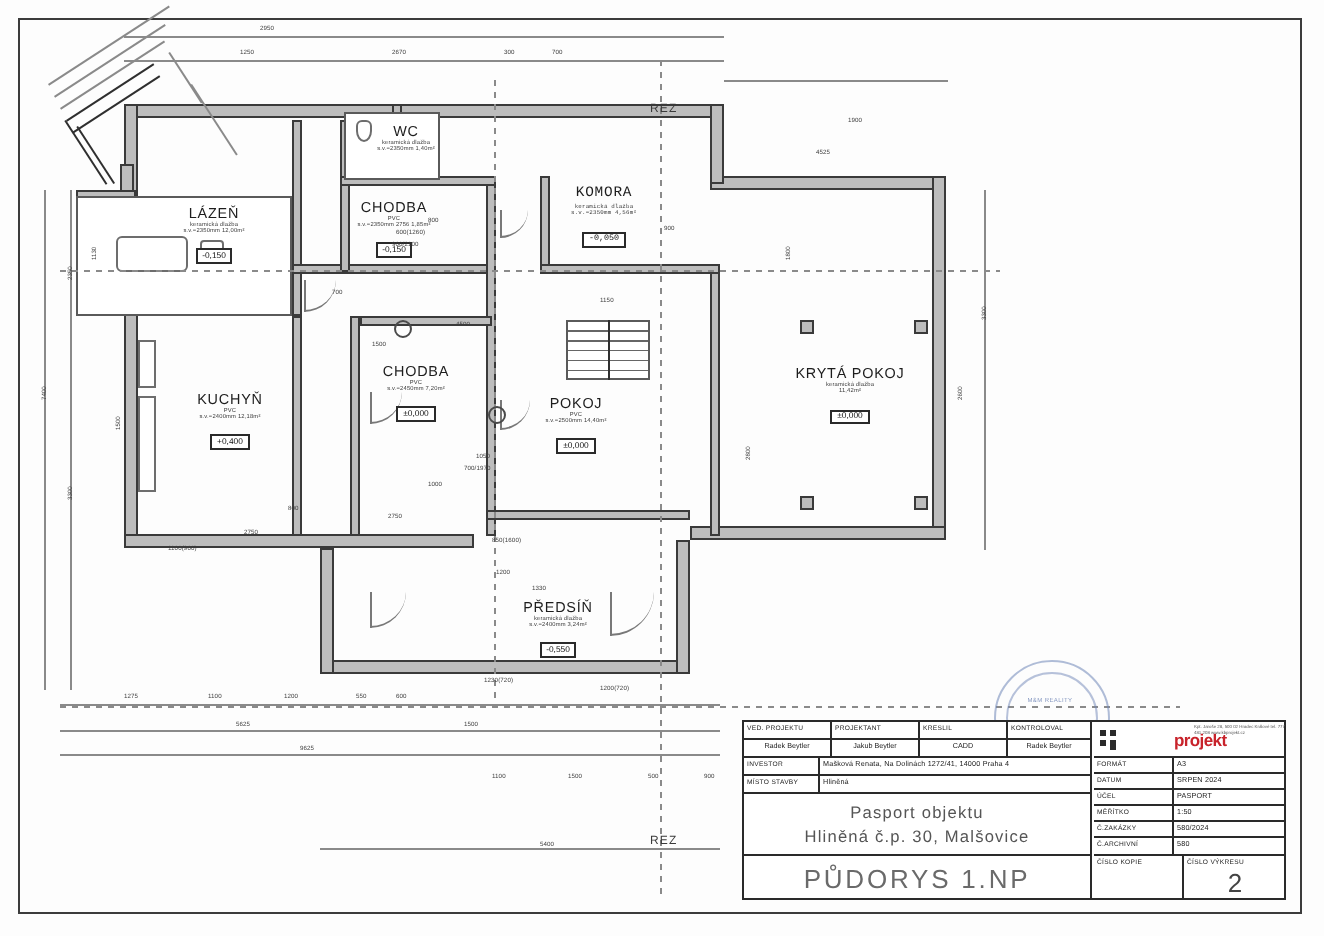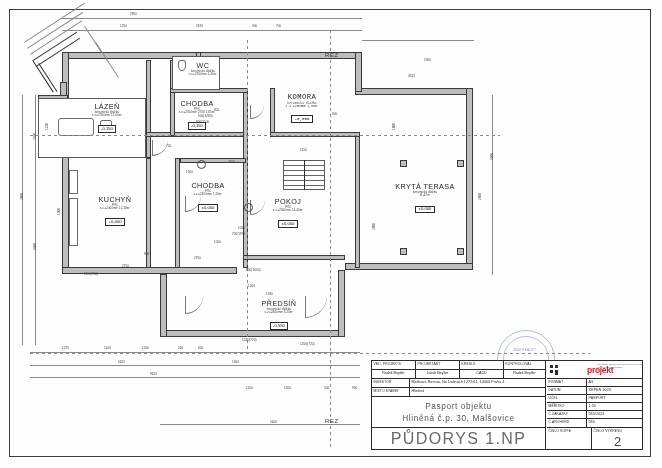--- a/index.html
+++ b/index.html
@@ -25,21 +25,21 @@
   #logoBot span{position:absolute;left:0;top:3px;width:118px;text-align:center;font-size:10.5px;font-weight:bold;color:#ffffff;letter-spacing:4.5px;}
   
   #tb{position:absolute;left:371px;top:360px;width:272px;height:90px;border:1px solid #2a2a2a;background:#fff;box-sizing:border-box;}
   .tbcell{position:absolute;box-sizing:border-box;border-right:0.8px solid #2a2a2a;border-bottom:0.8px solid #2a2a2a;}
   .tbh{font-size:3.3px;color:#222;padding:1px 1.5px;letter-spacing:0.15px;}
   .tbv{font-size:3.6px;color:#222;padding:1px 1.5px;letter-spacing:0.1px;}
   .tbvc{font-size:3.6px;color:#222;text-align:center;padding:1px;}
   #pasport{position:absolute;left:0;top:36px;width:174px;height:31px;box-sizing:border-box;border-right:0.8px solid #2a2a2a;border-bottom:0.8px solid #2a2a2a;display:flex;flex-direction:column;align-items:center;justify-content:center;}
   #pasport div{font-size:8.3px;color:#555;letter-spacing:0.6px;line-height:1.45;}
   #pudbox{position:absolute;left:0;top:67px;width:174px;height:22px;box-sizing:border-box;border-right:0.8px solid #2a2a2a;display:flex;align-items:center;justify-content:center;}
-  #pudbox span{font-size:16px;color:#6a6a6a;letter-spacing:1.4px;}
+  #pudbox span{font-size:13px;color:#6a6a6a;letter-spacing:1.4px;}
   #vykres{position:absolute;left:220px;top:67px;width:51px;height:22px;box-sizing:border-box;}
   #vykres .num{position:absolute;left:0;top:6px;width:51px;text-align:center;font-size:13px;color:#444;}
   #plogo{position:absolute;left:175px;top:0px;width:96px;height:18px;box-sizing:border-box;border-bottom:0.8px solid #2a2a2a;overflow:hidden;}
   #plogo .pkr{position:absolute;left:40px;top:4px;font-size:8.5px;font-weight:bold;color:#c8232b;letter-spacing:-0.3px;}
   #plogo .padr{position:absolute;left:50px;top:2px;font-size:2.2px;color:#555;line-height:1.5;}
   #plogo .sq{position:absolute;background:#2b2b2b;width:2.6px;height:2.6px;}
   #stamp{position:absolute;left:497px;top:330px;width:56px;height:56px;border-radius:50%;border:1.1px solid #6f86b8;opacity:0.55;}
   #stamp2{position:absolute;left:503px;top:336px;width:44px;height:44px;border-radius:50%;border:0.8px solid #6f86b8;opacity:0.5;}
   #stamptxt{position:absolute;left:497px;top:348px;width:56px;text-align:center;font-size:3px;color:#5d76ad;opacity:0.75;letter-spacing:0.2px;}
   .rez{position:absolute;font-size:6px;color:#3a3a3a;letter-spacing:0.6px;}
@@ -171,21 +171,21 @@
     </div>
 
     <div class="rlabel" style="left:258px;top:198px;width:60px;">
       <div class="rname">POKOJ</div>
       <div class="rsub">PVC</div>
       <div class="rsub">s.v.=2500mm 14,40m²</div>
       <span class="rlev">±0,000</span>
     </div>
 
     <div class="rlabel" style="left:390px;top:182px;width:70px;">
-      <div class="rname" style="line-height:1.25;">KRYTÁ TERASA</div>
+      <div class="rname" style="line-height:1.25;">KRYTÁ POKOJ</div>
       <div class="rsub">keramická dlažba</div>
       <div class="rsub">11,42m²</div>
       <span class="rlev">±0,000</span>
     </div>
 
     <div class="rlabel" style="left:246px;top:300px;width:66px;">
       <div class="rname">PŘEDSÍŇ</div>
       <div class="rsub">keramická dlažba</div>
       <div class="rsub">s.v.=2400mm 3,24m²</div>
       <span class="rlev">-0,550</span>

